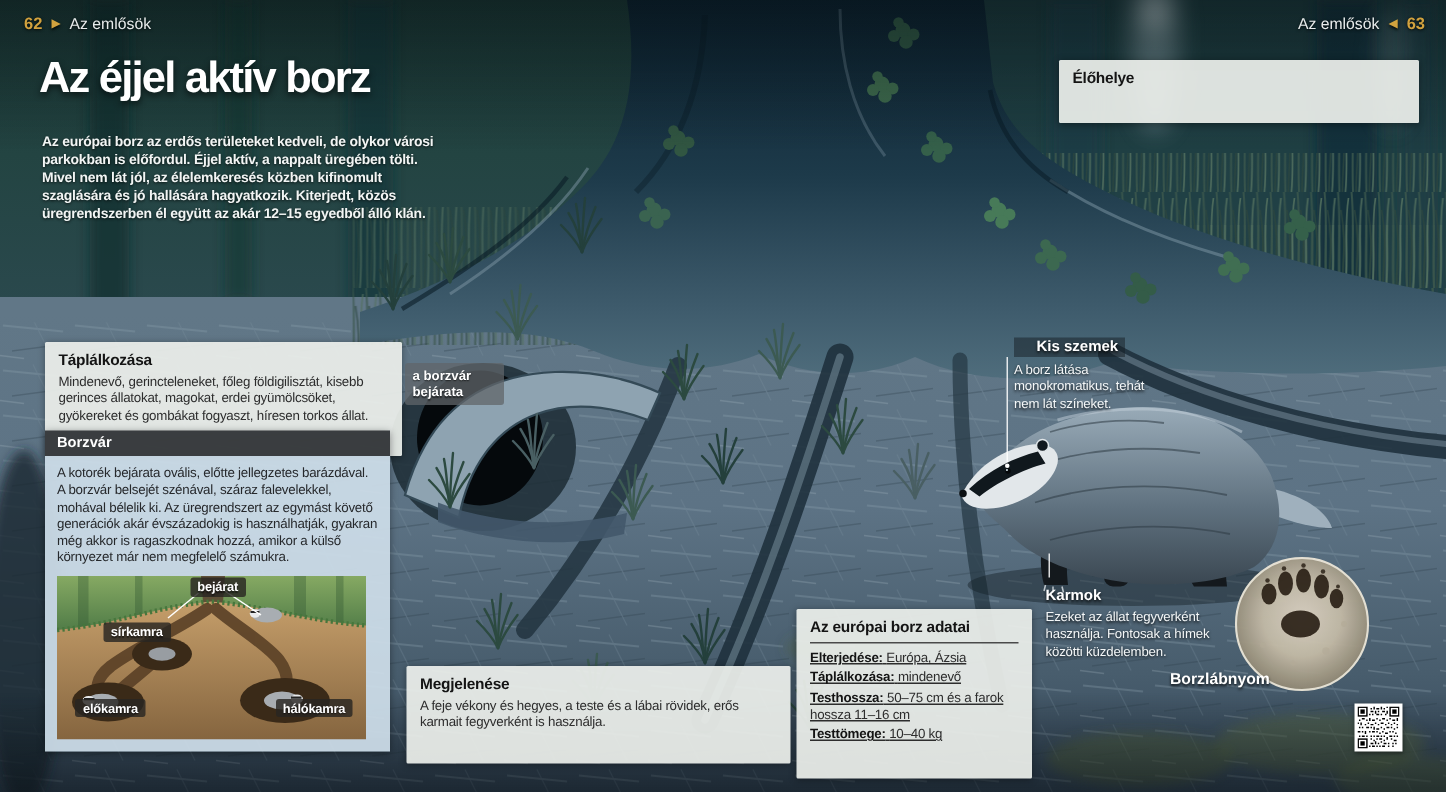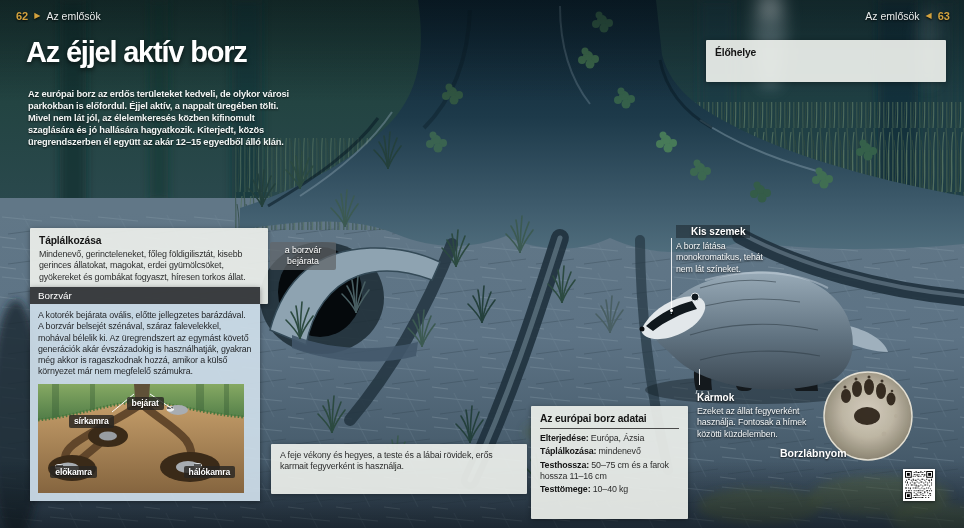--- a/index.html
+++ b/index.html
@@ -17,45 +17,45 @@
          text-shadow:0 2px 4px rgba(0,0,0,.6);}
   .intro{width:266px;font-size:9.3px;line-height:1.3;letter-spacing:-.15px;
          color:#f2f5f4;font-weight:bold;text-shadow:0 1px 2px rgba(0,0,0,.75);}
   
   .panel{background:rgba(236,239,235,.93);color:#2d2d2d;font-size:8.9px;
          line-height:1.27;letter-spacing:-.15px;padding:6px 9px 21px 9px;
          box-shadow:0 1px 5px rgba(0,0,0,.35);border-radius:1px;}
   .panel .ptitle{font-size:10.3px;font-weight:bold;color:#141414;margin:0 0 2px 0;}
   
   .sett{box-shadow:0 1px 5px rgba(0,0,0,.4);}
-  .sett-hd{background:rgba(50,52,55,.95);color:#fff;font-weight:normal;font-size:9.8px;
+  .sett-hd{background:rgba(50,52,55,.95);color:#fff;font-weight:bold;font-size:9.8px;
            padding:3px 8px;}
   .sett-bd{background:rgba(204,220,232,.94);padding:6px 8px 8px 8px;color:#26292c;
            font-size:8.9px;line-height:1.27;letter-spacing:-.15px;}
   .diagram{position:relative;width:206px;height:109px;margin-top:6px;}
   .diagram svg{position:absolute;inset:0;}
   .chip{position:absolute;background:rgba(40,38,34,.82);color:#fff;font-weight:bold;
         font-size:8.6px;padding:1px 5px;border-radius:2px;white-space:nowrap;
         text-shadow:0 1px 1px rgba(0,0,0,.6);}
   
   .co-title{display:inline-block;background:rgba(22,30,36,.5);color:#fff;
             font-weight:bold;font-size:10px;padding:1px 5px 1px 15px;
             text-shadow:0 1px 2px rgba(0,0,0,.8);}
   .co-text{color:#f4f7f8;font-size:8.8px;line-height:1.3;letter-spacing:-.1px;
            text-shadow:0 1px 2px rgba(0,0,0,.85);}
   .co-title-plain{color:#fff;font-weight:bold;font-size:10px;
             text-shadow:0 1px 2px rgba(0,0,0,.85);}
-  .entrance-chip{background:rgba(96,101,105,.75);color:#fff;font-weight:normal;
-        font-size:8.8px;line-height:1.25;text-align:center;padding:3px 5px;
+  .entrance-chip{background:rgba(96,101,105,.75);color:#fff;font-weight:bold;
+        font-size:8.8px;line-height:1.25;padding:3px 5px;
         border-radius:2px;text-shadow:0 1px 1px rgba(0,0,0,.6);}
   .leader{background:rgba(255,255,255,.85);width:1px;}
   .leader-dot{width:3px;height:3px;border-radius:50%;background:#fff;}
   
   .data-card .rule{border:none;border-top:1px solid #4a4a4a;margin:3px 0 4px 0;}
-  .data-card .row{margin:0 0 2px 0;}
+  .data-card .row{margin:0 0 2px 0;text-decoration:underline;}
   .data-card b{color:#141414;}
   .bigname{color:#fff;font-weight:bold;font-size:10.5px;
            text-shadow:0 1px 2px rgba(0,0,0,.85);}
   .qr{position:absolute;width:32px;height:32px;background:#fff;padding:2px;
       box-sizing:border-box;box-shadow:0 1px 3px rgba(0,0,0,.5);}
 </style>
 </head>
 <body>
 
 <div id="stage">
@@ -366,21 +366,21 @@
                 <ellipse rx="10" ry="5" fill="#a8adb2"></ellipse>
                 <ellipse cx="-8" cy="-1" rx="3.5" ry="2.8" fill="#e8eaec"></ellipse>
                 <path d="M-11,-2 L-5,-2" stroke="#222" stroke-width="1.4"></path>
               </g>
           </g>
           <g stroke="#fff" stroke-width="1">
             <path d="M96,10 L74,28"></path>
               <path d="M112,10 L136,26"></path>
           </g>
         </svg>
-        <span class="chip" style="left:43%;top:1%;margin-top:12px;">bejárat</span>
+        <span class="chip" style="left:43%;top:1%;">bejárat</span>
         <span class="chip" style="left:15%;top:29%;">sírkamra</span>
         <span class="chip" style="left:6%;top:75%;">előkamra</span>
         <span class="chip" style="left:59%;top:75%;margin-left:24px;">hálókamra</span>
       </div>
     </div>
   </div>
 
   <div class="ov entrance-chip" style="left:270px;top:242px;width:56px;">a borzvár bejárata</div>
 
   <div class="ov panel" style="left:706px;top:40px;width:240px;box-sizing:border-box;">
@@ -403,20 +403,21 @@
   <div class="ov panel data-card" style="left:531px;top:406px;width:157px;box-sizing:border-box;">
     <div class="ptitle">Az európai borz adatai</div>
     <hr class="rule">
     <div class="row"><b>Elterjedése:</b> <span>Európa, Ázsia</span></div>
     <div class="row"><b>Táplálkozása:</b> <span>mindenevő</span></div>
     <div class="row"><b>Testhossza:</b> <span>50–75 cm és a farok hossza 11–16 cm</span></div>
     <div class="row"><b>Testtömege:</b> <span>10–40 kg</span></div>
   </div>
 
   <div class="ov panel" style="left:271px;top:444px;width:256px;box-sizing:border-box;">
+    <div class="ptitle">Megjelenése</div>
     <div>A feje vékony és hegyes, a teste és a lábai rövidek, erős karmait fegyverként is használja.</div>
   </div>
 
   <div class="ov bigname" style="left:780px;top:447px;">Borzlábnyom</div>
 
   <div class="qr ov" style="left:903px;top:469px;">
     <svg viewBox="0 0 29 29" width="28" height="28">
       <g fill="#000">
         <rect x="0" y="0" width="7" height="7"></rect>
           <rect x="22" y="0" width="7" height="7"></rect>

